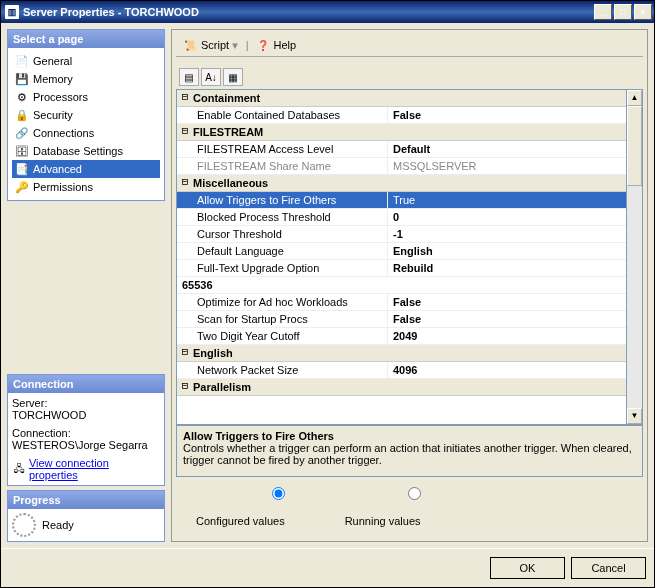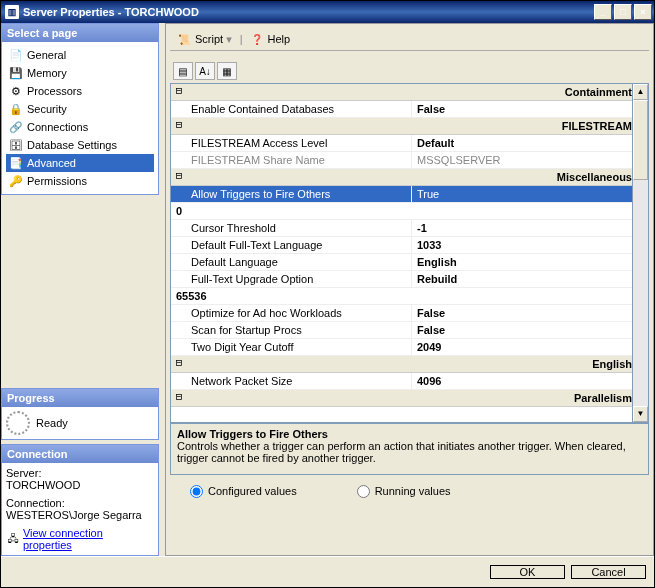--- a/index.html
+++ b/index.html
@@ -1,21 +1,21 @@
 <!DOCTYPE html>
 <html><head>
 <meta charset="utf-8">
 <style>
 * { box-sizing: border-box; margin: 0; padding: 0; }
 body { font-family: Tahoma, sans-serif; font-size: 11px; background: #ece9d8; width: 655px; height: 588px; overflow: hidden; border: 1px solid #000; display: flex; flex-direction: column; }
 .titlebar { background: linear-gradient(to bottom, #0a246a 0%, #3c6bb5 50%, #0a246a 100%); color: #fff; height: 22px; display: flex; align-items: center; padding: 0 2px 0 4px; font-weight: bold; }
 .titlebar .ticon { width: 14px; height: 14px; background: #fff; margin-right: 4px; display: inline-flex; align-items: center; justify-content: center; font-size: 9px; color: #0a246a; border-radius: 1px; }
 .titlebar .spacer { flex: 1; }
 .winbtn { width: 18px; height: 16px; background: #ece9d8; border: 1px solid #fff; border-right-color: #555; border-bottom-color: #555; margin-left: 2px; display: flex; align-items: center; justify-content: center; font-size: 9px; font-family: Arial; font-weight: bold; cursor: pointer; }
-.body { flex: 1; display: flex; gap: 6px; overflow: hidden; }
+.body { flex: 1; display: flex; padding: 6px; gap: 6px; overflow: hidden; }
 .leftcol { width: 158px; display: flex; flex-direction: column; gap: 4px; }
 .panel { border: 1px solid #7a96df; background: #fff; }
 .panel-hd { background: linear-gradient(to bottom, #8fa9e4 0%, #6b8ad1 100%); color: #fff; padding: 3px 5px; font-weight: bold; }
 .panel-body { padding: 4px; }
 .navitem { display: flex; align-items: center; padding: 2px 3px; gap: 4px; cursor: pointer; }
 .navitem.sel { background: #316ac5; color: #fff; }
 .navicon { width: 14px; height: 14px; display: inline-block; font-size: 11px; line-height: 14px; text-align: center; }
 .link { color: #0000ee; text-decoration: underline; cursor: pointer; }
 .progress-icon { width: 24px; height: 24px; border: 2px dotted #999; border-radius: 50%; display: inline-block; vertical-align: middle; margin-right: 6px; }
 .rightcol { flex: 1; display: flex; flex-direction: column; border: 1px solid #999; background: #ece9d8; padding: 4px; }
@@ -26,33 +26,33 @@
 .grid-tool { width: 20px; height: 18px; border: 1px solid #aaa; background: #f5f5f5; display: flex; align-items: center; justify-content: center; font-size: 10px; cursor: pointer; }
 .propgrid-wrap { display: flex; height: 340px; }
 .propgrid { flex: 1; border: 1px solid #7f9db9; background: #fff; overflow: hidden; font-size: 11px; }
 .pg-body { height: 100%; overflow-y: auto; }
 .gscroll { width: 16px; background: #e8e8e8; border: 1px solid #7f9db9; border-left: none; display: flex; flex-direction: column; }
 .sarrow { height: 16px; background: #ece9d8; border: 1px outset #fff; font-size: 8px; text-align: center; line-height: 14px; cursor: pointer; }
 .sthumb { height: 80px; background: #ece9d8; border: 1px outset #fff; }
 .sflex { flex: 1; }
 .cat-row { display: flex; background: #ece9d8; border-bottom: 1px solid #ccc; }
 .cat-toggle { width: 16px; text-align: center; cursor: pointer; font-family: monospace; }
-.cat-name { flex: 1; font-weight: bold; padding: 2px 0; text-align: right; }
+.cat-name { flex: 1; font-weight: bold; padding: 2px 0; }
 .prop-row { display: flex; border-bottom: 1px solid #eee; }
 .prop-row.sel { background: #316ac5; color: #fff; }
-.prop-label { width: 241px; padding: 2px 2px 2px 20px; border-right: 1px solid #eee; overflow: hidden; white-space: nowrap; }
+.prop-label { width: 211px; padding: 2px 2px 2px 20px; border-right: 1px solid #eee; overflow: hidden; white-space: nowrap; }
 .prop-row.disabled .prop-label, .prop-row.disabled .prop-value { color: #888; }
 .prop-value { flex: 1; padding: 2px 5px; overflow: hidden; white-space: nowrap; }
 .prop-row:not(.sel) .prop-value.bold { font-weight: bold; }
 .desc-box { border: 1px solid #7f9db9; background: #ece9d8; padding: 4px 6px; margin-top: 0; height: 52px; }
 .desc-title { font-weight: bold; }
 .radios { display: flex; gap: 60px; padding: 10px 20px; align-items: center; }
-.radio { display: flex; align-items: flex-start; gap: 5px; }
+.radio { display: flex; align-items: flex-end; gap: 15px; flex-direction: column; }
 .footer { padding: 8px; display: flex; justify-content: flex-end; gap: 6px; border-top: 1px solid #fff; }
-.btn { width: 75px; height: 14px; background: #ece9d8; border: 1px solid #000; cursor: pointer; font-size: 11px; }
+.btn { width: 75px; height: 22px; background: #ece9d8; border: 1px solid #000; cursor: pointer; font-size: 11px; }
 .sep { color: #888; }
 </style>
 </head>
 <body>
 
 <div class="titlebar">
   <span class="ticon">▥</span>
   <span>Server Properties - TORCHWOOD</span>
   <span class="spacer"></span>
   <span class="winbtn">_</span>
@@ -93,40 +93,40 @@
             <span class="navicon">📑</span>
             <span>Advanced</span>
           </div>
           <div class="navitem">
             <span class="navicon">🔑</span>
             <span>Permissions</span>
           </div>
         </div>
     </div>
     <div style="flex:1"></div>
-    <div class="panel">
-      <div class="panel-hd">Progress</div>
-      <div class="panel-body" style="display:flex;align-items:center;">
-        <span class="progress-icon"></span>
-        <span>Ready</span>
-      </div>
-    </div>
     <div class="panel">
       <div class="panel-hd">Connection</div>
       <div class="panel-body">
         <div>Server:</div>
         <div style="margin-bottom:6px;">TORCHWOOD</div>
         <div>Connection:</div>
         <div style="margin-bottom:6px;">WESTEROS\Jorge Segarra</div>
         <div style="display:flex;align-items:center;gap:3px;">
           <span class="ticonsm">🖧</span>
           <span class="link">View connection properties</span>
         </div>
       </div>
     </div>
+    <div class="panel">
+      <div class="panel-hd">Progress</div>
+      <div class="panel-body" style="display:flex;align-items:center;">
+        <span class="progress-icon"></span>
+        <span>Ready</span>
+      </div>
+    </div>
   </div>
 
   <div class="rightcol">
     <div class="toolbar">
       <div class="tbtn">
         <span class="ticonsm">📜</span>
         <span>Script</span>
         <span class="sep">▾</span>
       </div>
       <span class="sep">|</span>
@@ -167,29 +167,26 @@
             </div>
             <div class="cat-row">
               <span class="cat-toggle">⊟</span>
               <span class="cat-name">Miscellaneous</span>
             </div>
             <div class="prop-row sel">
               <div class="prop-label">Allow Triggers to Fire Others</div>
               <div class="prop-value bold">True</div>
             </div>
             <div class="prop-row">
+              <div class="prop-label">Blocked Process Threshold</div>
               <div class="prop-value bold">0</div>
             </div>
             <div class="prop-row">
               <div class="prop-label">Cursor Threshold</div>
               <div class="prop-value bold">-1</div>
-            </div>
-            <div class="prop-row">
-              <div class="prop-label">Default Full-Text Language</div>
-              <div class="prop-value bold">1033</div>
             </div>
             <div class="prop-row">
               <div class="prop-label">Default Language</div>
               <div class="prop-value bold">English</div>
             </div>
             <div class="prop-row">
               <div class="prop-label">Full-Text Upgrade Option</div>
               <div class="prop-value bold">Rebuild</div>
             </div>
             <div class="prop-row">

